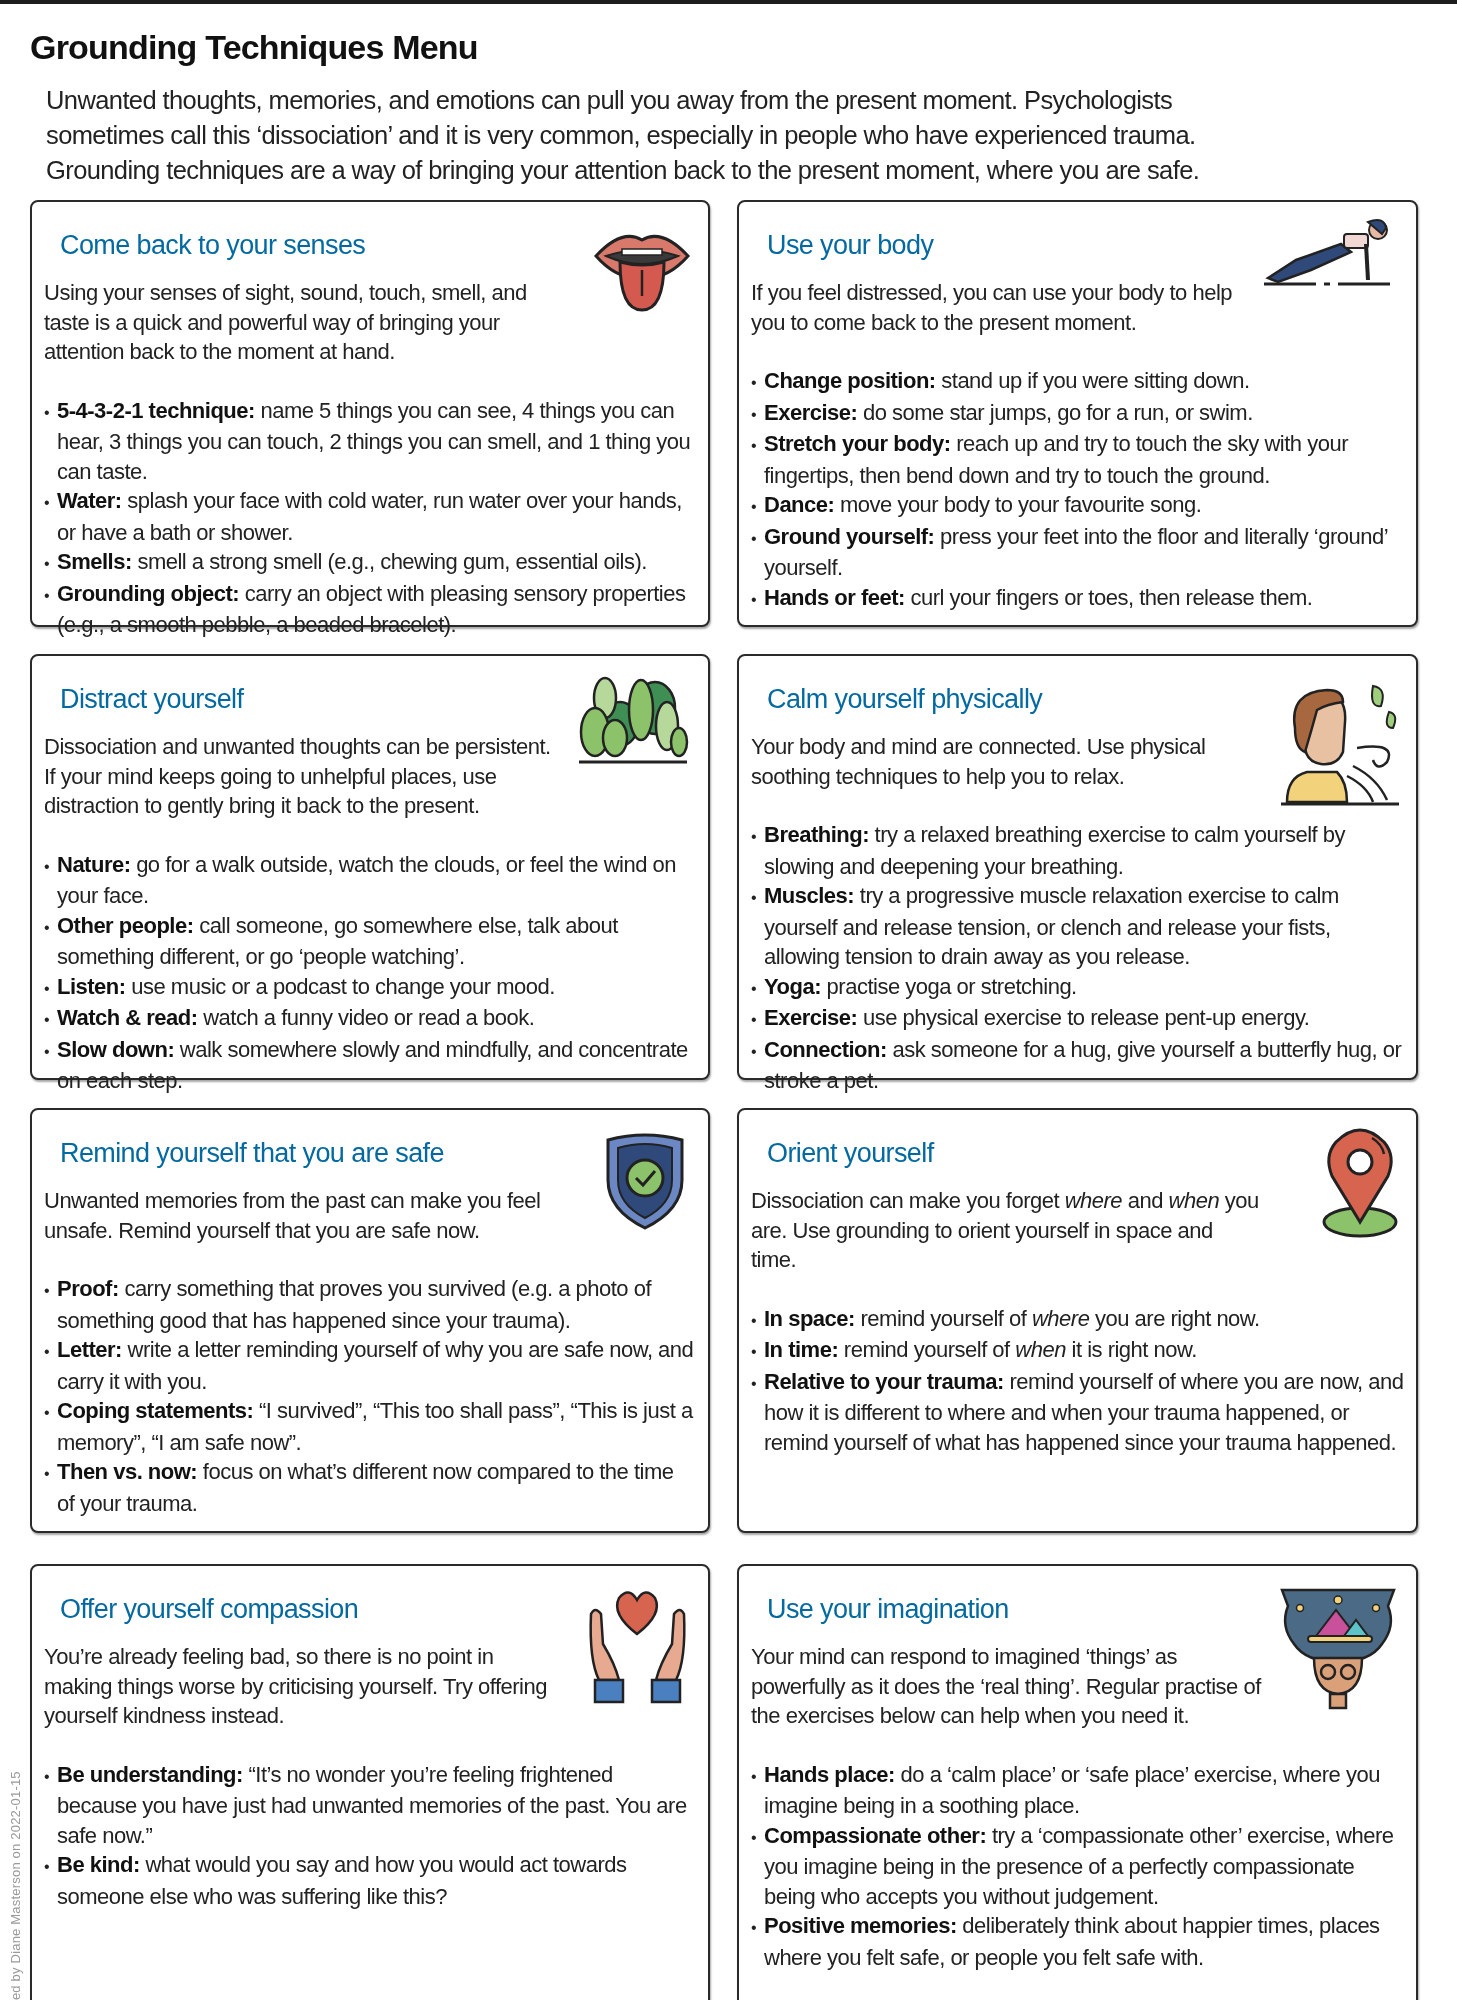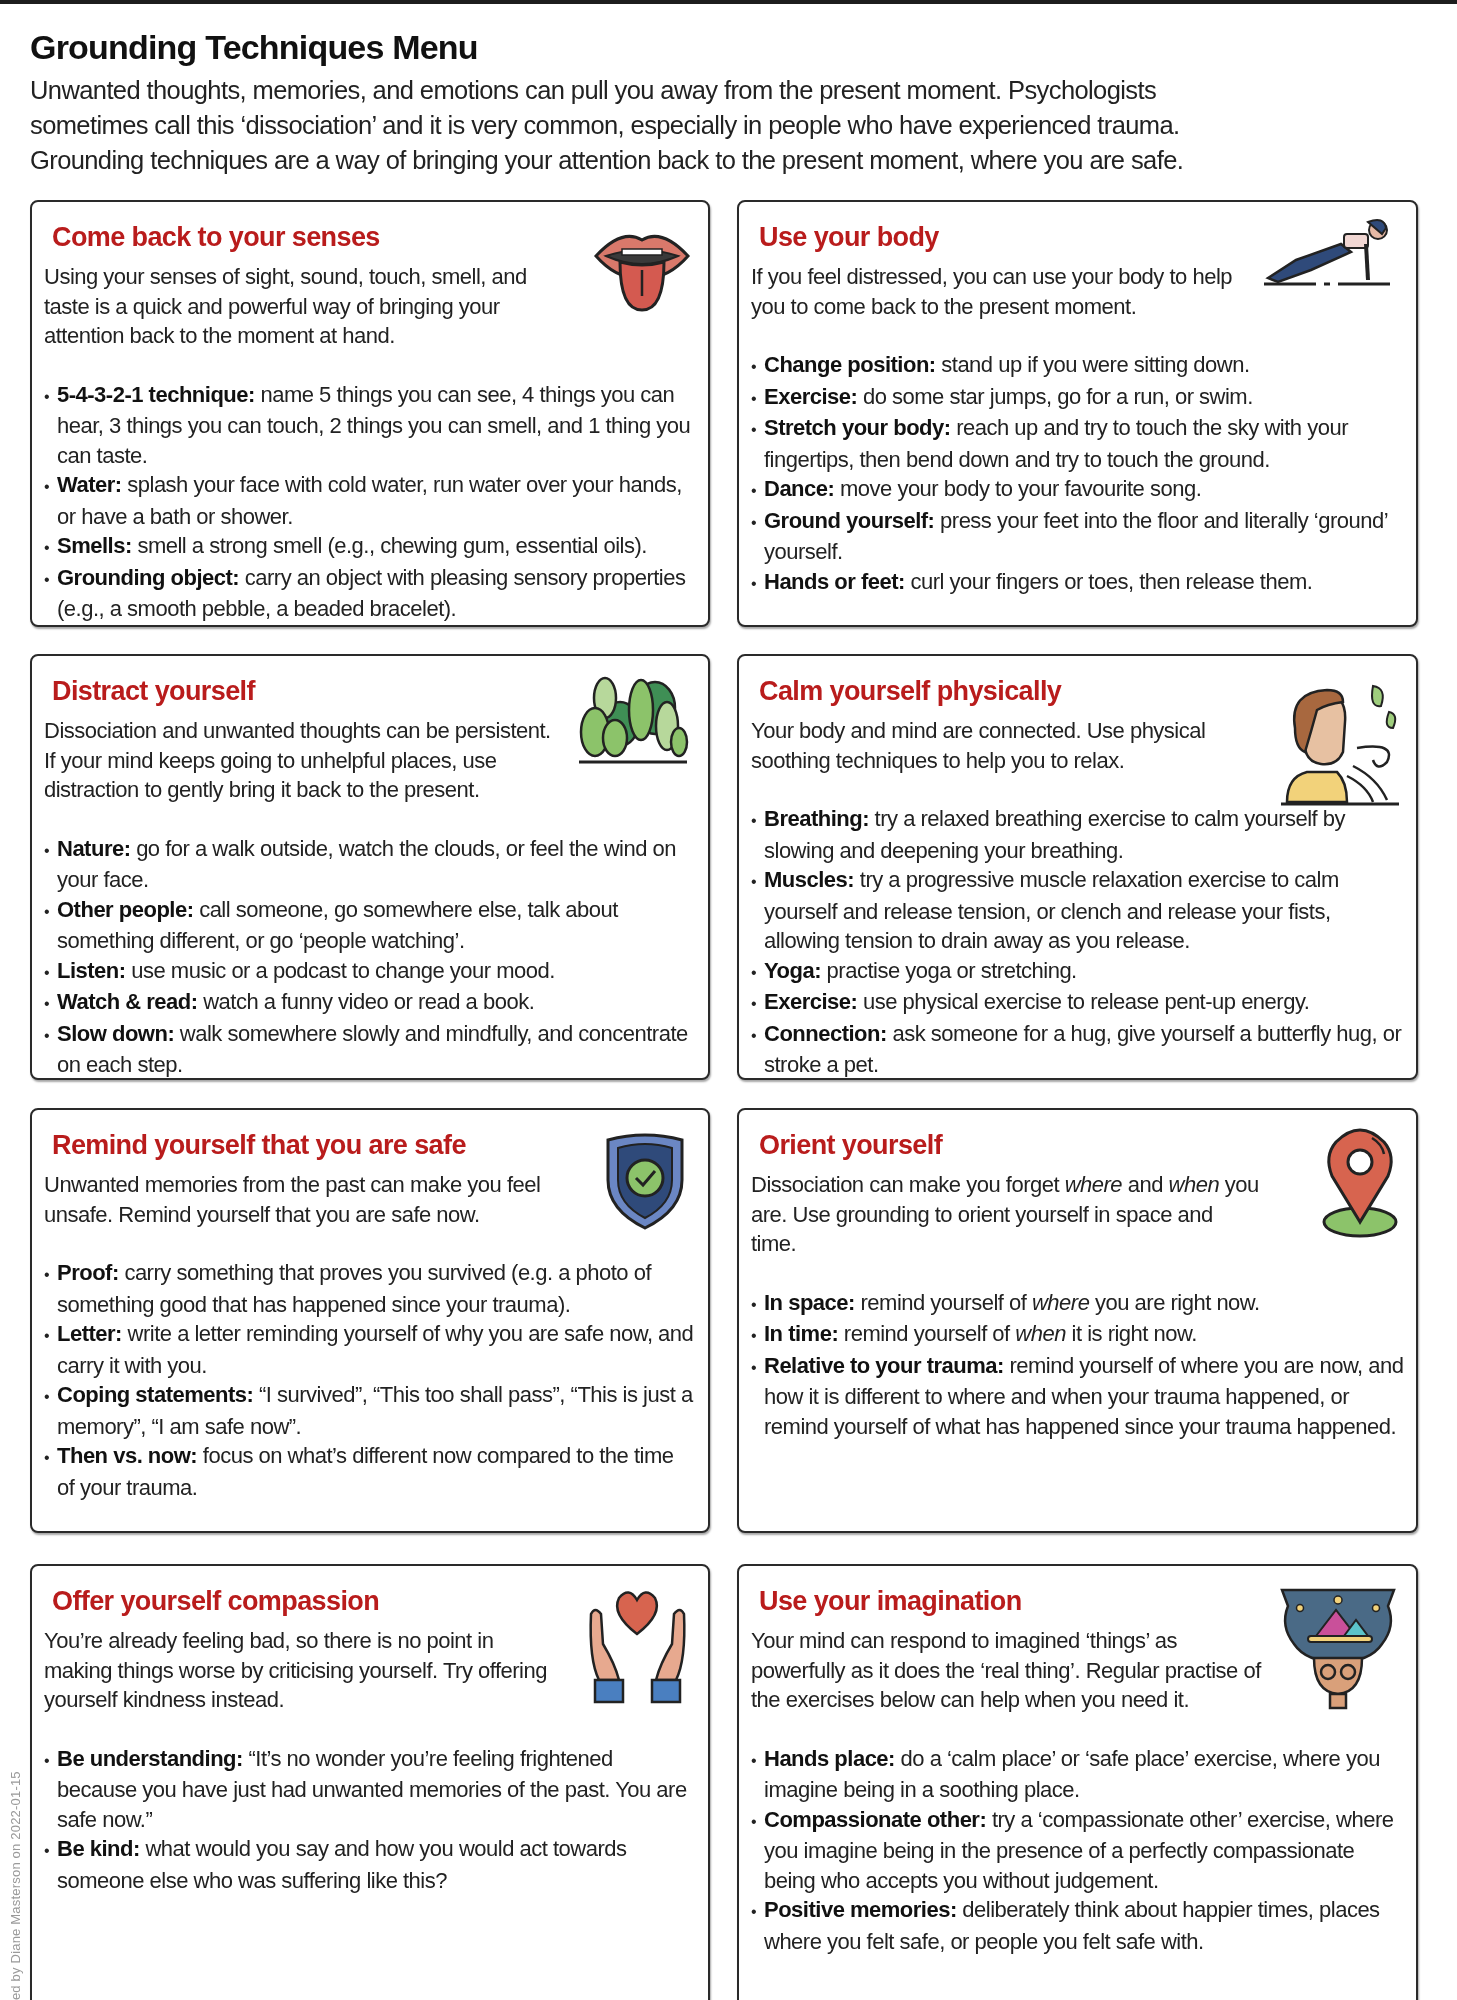--- a/index.html
+++ b/index.html
@@ -3,26 +3,26 @@
 <meta charset="utf-8">
 <style>
   html, body { margin: 0; padding: 0; }
   body {
     width: 1457px; height: 2000px; background: #ffffff; position: relative; overflow: hidden;
     font-family: "Liberation Sans", sans-serif; color: #1f1f1f;
   }
   .topbar { position: absolute; left: 0; top: 0; width: 1457px; height: 4px; background: #1d1d1d; }
   .header { position: absolute; left: 30px; top: 28px; width: 1400px; }
   .title { font-size: 34px; font-weight: bold; letter-spacing: -0.8px; margin: 0 0 6px 0; color: #111; }
-  .intro { font-size: 25.5px; line-height: 35px; letter-spacing: -0.6px; color: #222; margin: 0; }
+  .intro { font-size: 25.5px; line-height: 35px; letter-spacing: -0.6px; color: #222; margin: 16px; }
   .card {
     position: absolute; border: 2px solid #2a2a2a; border-radius: 8px; background: #fff;
     box-shadow: 1px 2px 2px rgba(0,0,0,0.35); box-sizing: border-box; padding: 10px 12px;
   }
-  .card h2 { font-size: 27px; font-weight: bold; letter-spacing: -0.6px; margin: 8px; line-height: 34px; color: #b91c1c; }
+  .card h2 { font-size: 27px; font-weight: normal; letter-spacing: -0.6px; margin: 16px; line-height: 34px; color: #0369a1; }
   .card .desc { font-size: 22px; line-height: 29.5px; letter-spacing: -0.5px; margin: 0; color: #222; width: 530px; }
   .card .desc.wide { width: 510px; }
   .card ul { list-style: none; margin: 29px 0 0 0; padding: 0; }
   .card li { font-size: 22px; line-height: 29.5px; letter-spacing: -0.5px; color: #222; padding-left: 13px; text-indent: -13px; }
   .card li::before { content: "•"; font-size: 16px; display: inline-block; width: 13px; text-indent: 0; }
   .card li b { font-weight: bold; color: #111; }
   .icon { position: absolute; right: 16px; top: 16px; width: 100px; height: 100px; }
   .watermark {
     position: absolute; left: -130px; top: 1855px; width: 290px; transform: rotate(-90deg);
     font-size: 13px; color: #9a9a9a; white-space: nowrap; letter-spacing: 0.2px;

